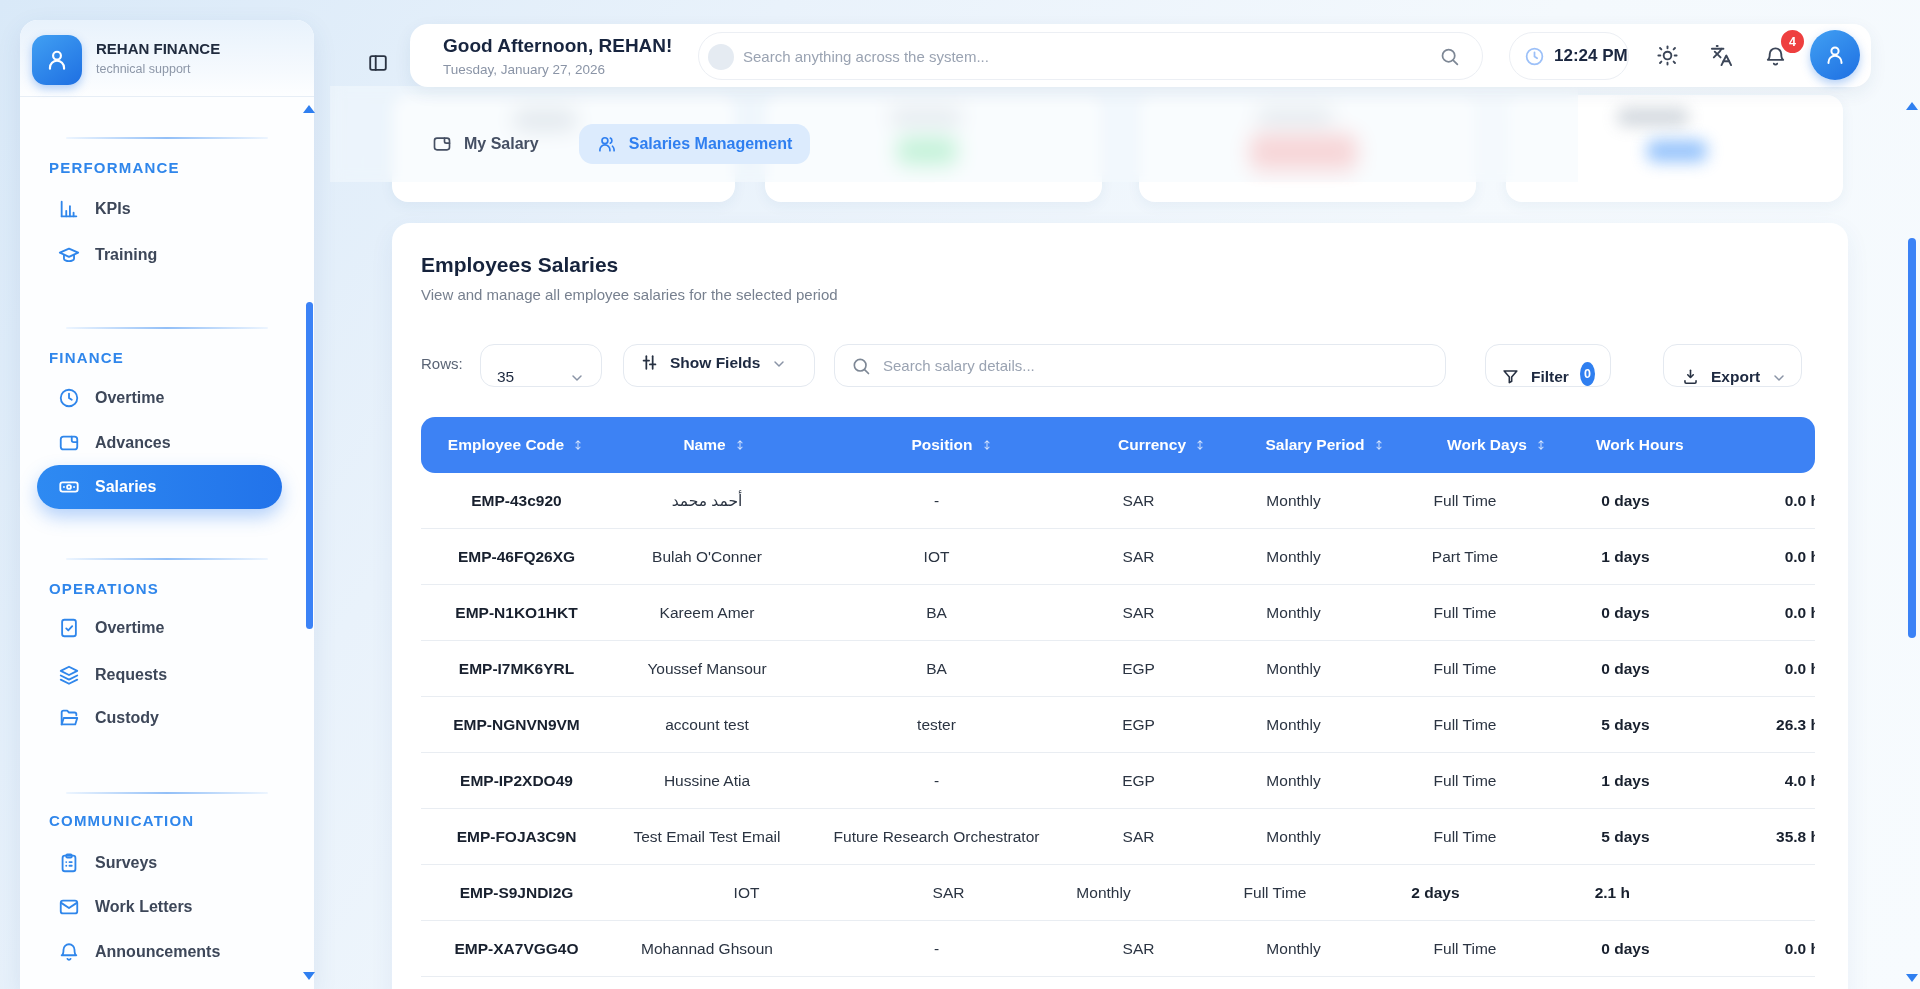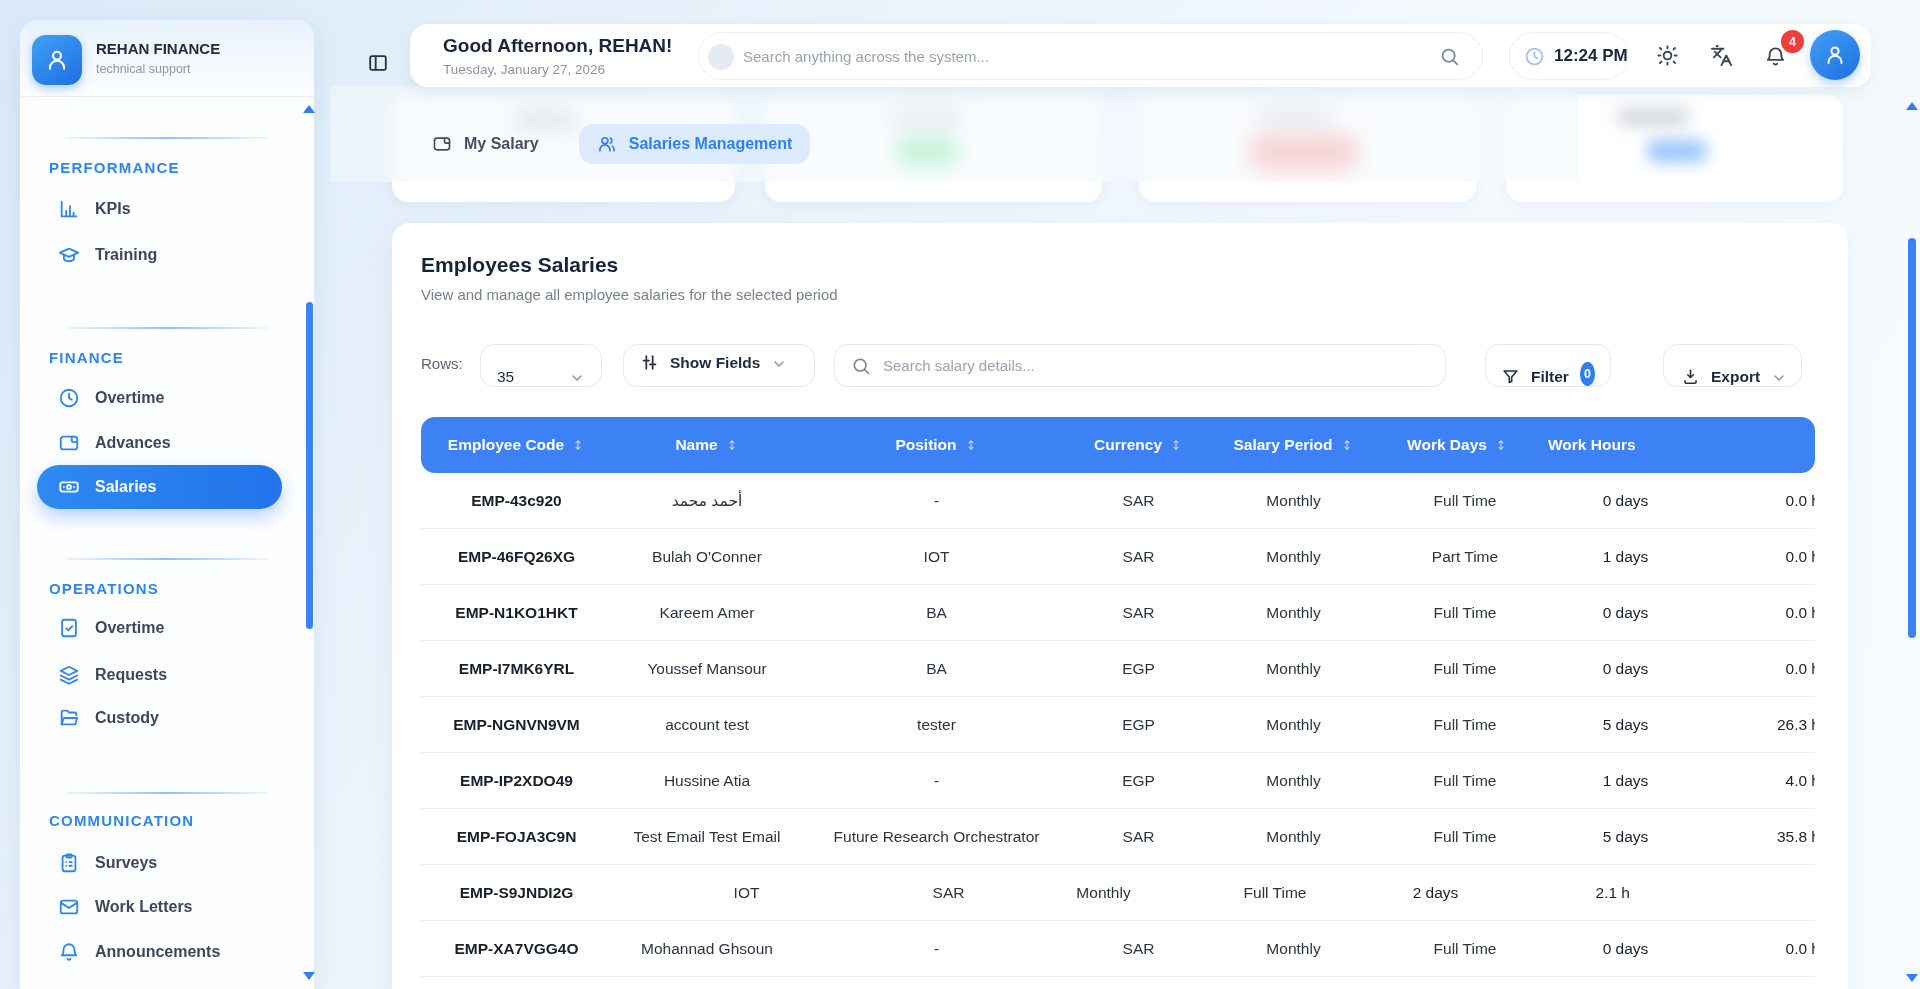--- a/index.html
+++ b/index.html
@@ -98,31 +98,31 @@
   .ctrl-search input { position:absolute; left:48px; top:1px; width:540px; height:38px; border:none; outline:none;
     font-size:15px; font-family:inherit; color:#394356; background:transparent; }
   .ctrl-search input::placeholder { color:#9aa3b2; }
   .filter-badge { width:24px; height:24px; border-radius:50%; background:#2f7ff0; color:#fff; font-size:12.5px;
     font-weight:700; display:flex; align-items:center; justify-content:center; }
   .btn-icon { width:19px; height:19px; } .btn-icon svg { width:19px; height:19px; stroke:#273142; }
 
   
   .tbl-wrap { position:absolute; left:29px; top:194px; width:1394px; height:596px; overflow:hidden; }
   .thead-bg { position:absolute; left:0; top:0; width:1394px; height:56px; background:#3d82f4; border-radius:14px; }
-  .thead-row { position:absolute; left:0; top:0; height:56px; display:flex; }
+  .thead-row { position:absolute; left:0; top:0; height:56px; display:flex;gap:8px; }
   .th { display:flex; align-items:center; justify-content:center; gap:7px; font-size:15.5px; font-weight:700;
     color:#fff; white-space:nowrap; }
   .th svg { width:14px; height:14px; stroke:rgba(255,255,255,.65); }
   .th.th-hours { justify-content:flex-start; padding-left:14px; }
   .tbody { position:absolute; left:0; top:56px; width:1409px; }
   .tr { display:flex; height:56px; border-bottom:1px solid #e9edf2; background:#fff; cursor:pointer; }
   .td { display:flex; align-items:center; justify-content:center; font-size:15.5px; color:#2b3442;
     font-weight:500; white-space:nowrap; }
   .td.cell-code { font-weight:700; color:#18202e; }
-  .td.cell-bold { font-weight:400; color:#18202e; }
+  .td.cell-bold { font-weight:700; color:#18202e; }
   .td.cell-hours { justify-content:flex-end; padding-right:10px; }
 
   
   .pg-thumb { position:absolute; left:1908px; top:238px; width:8px; height:400px; border-radius:4px; background:#3b82f6; }
 </style>
 </head>
 <body>
 
 <div class="stat-card" style="left:392px;width:343px;">
   <div class="blob" style="left:122px;top:14px;width:62px;height:22px;background:#9aa7b5;opacity:.5;"></div>

